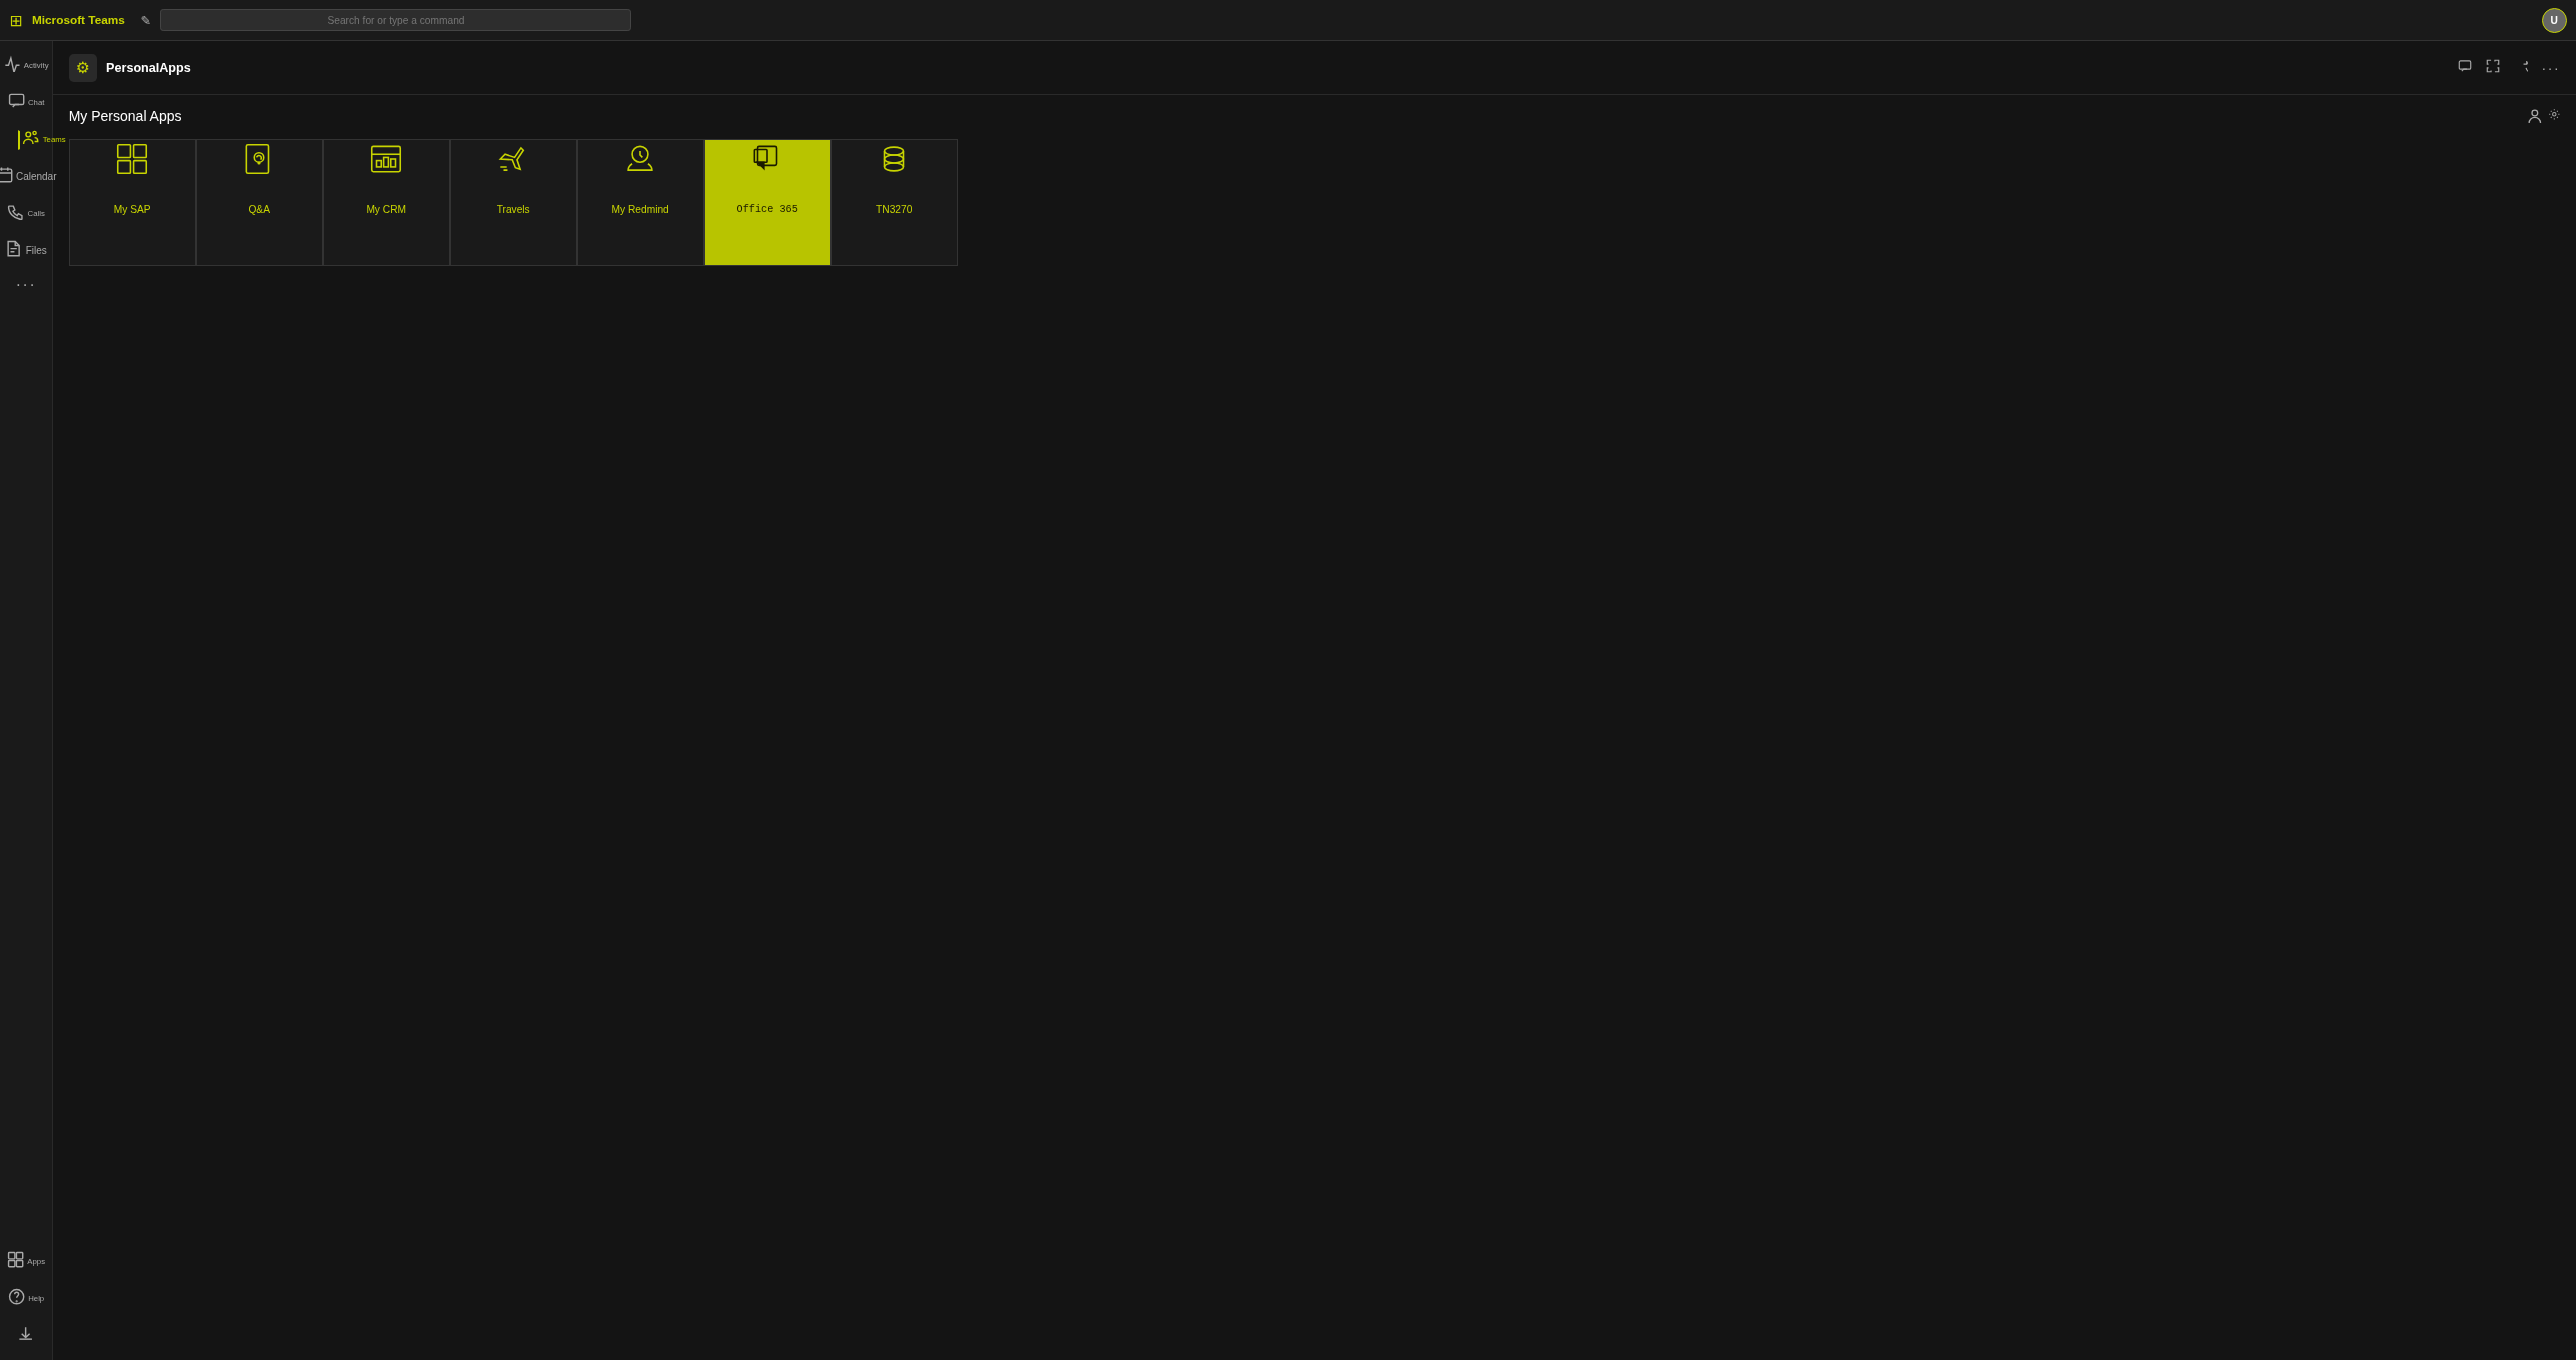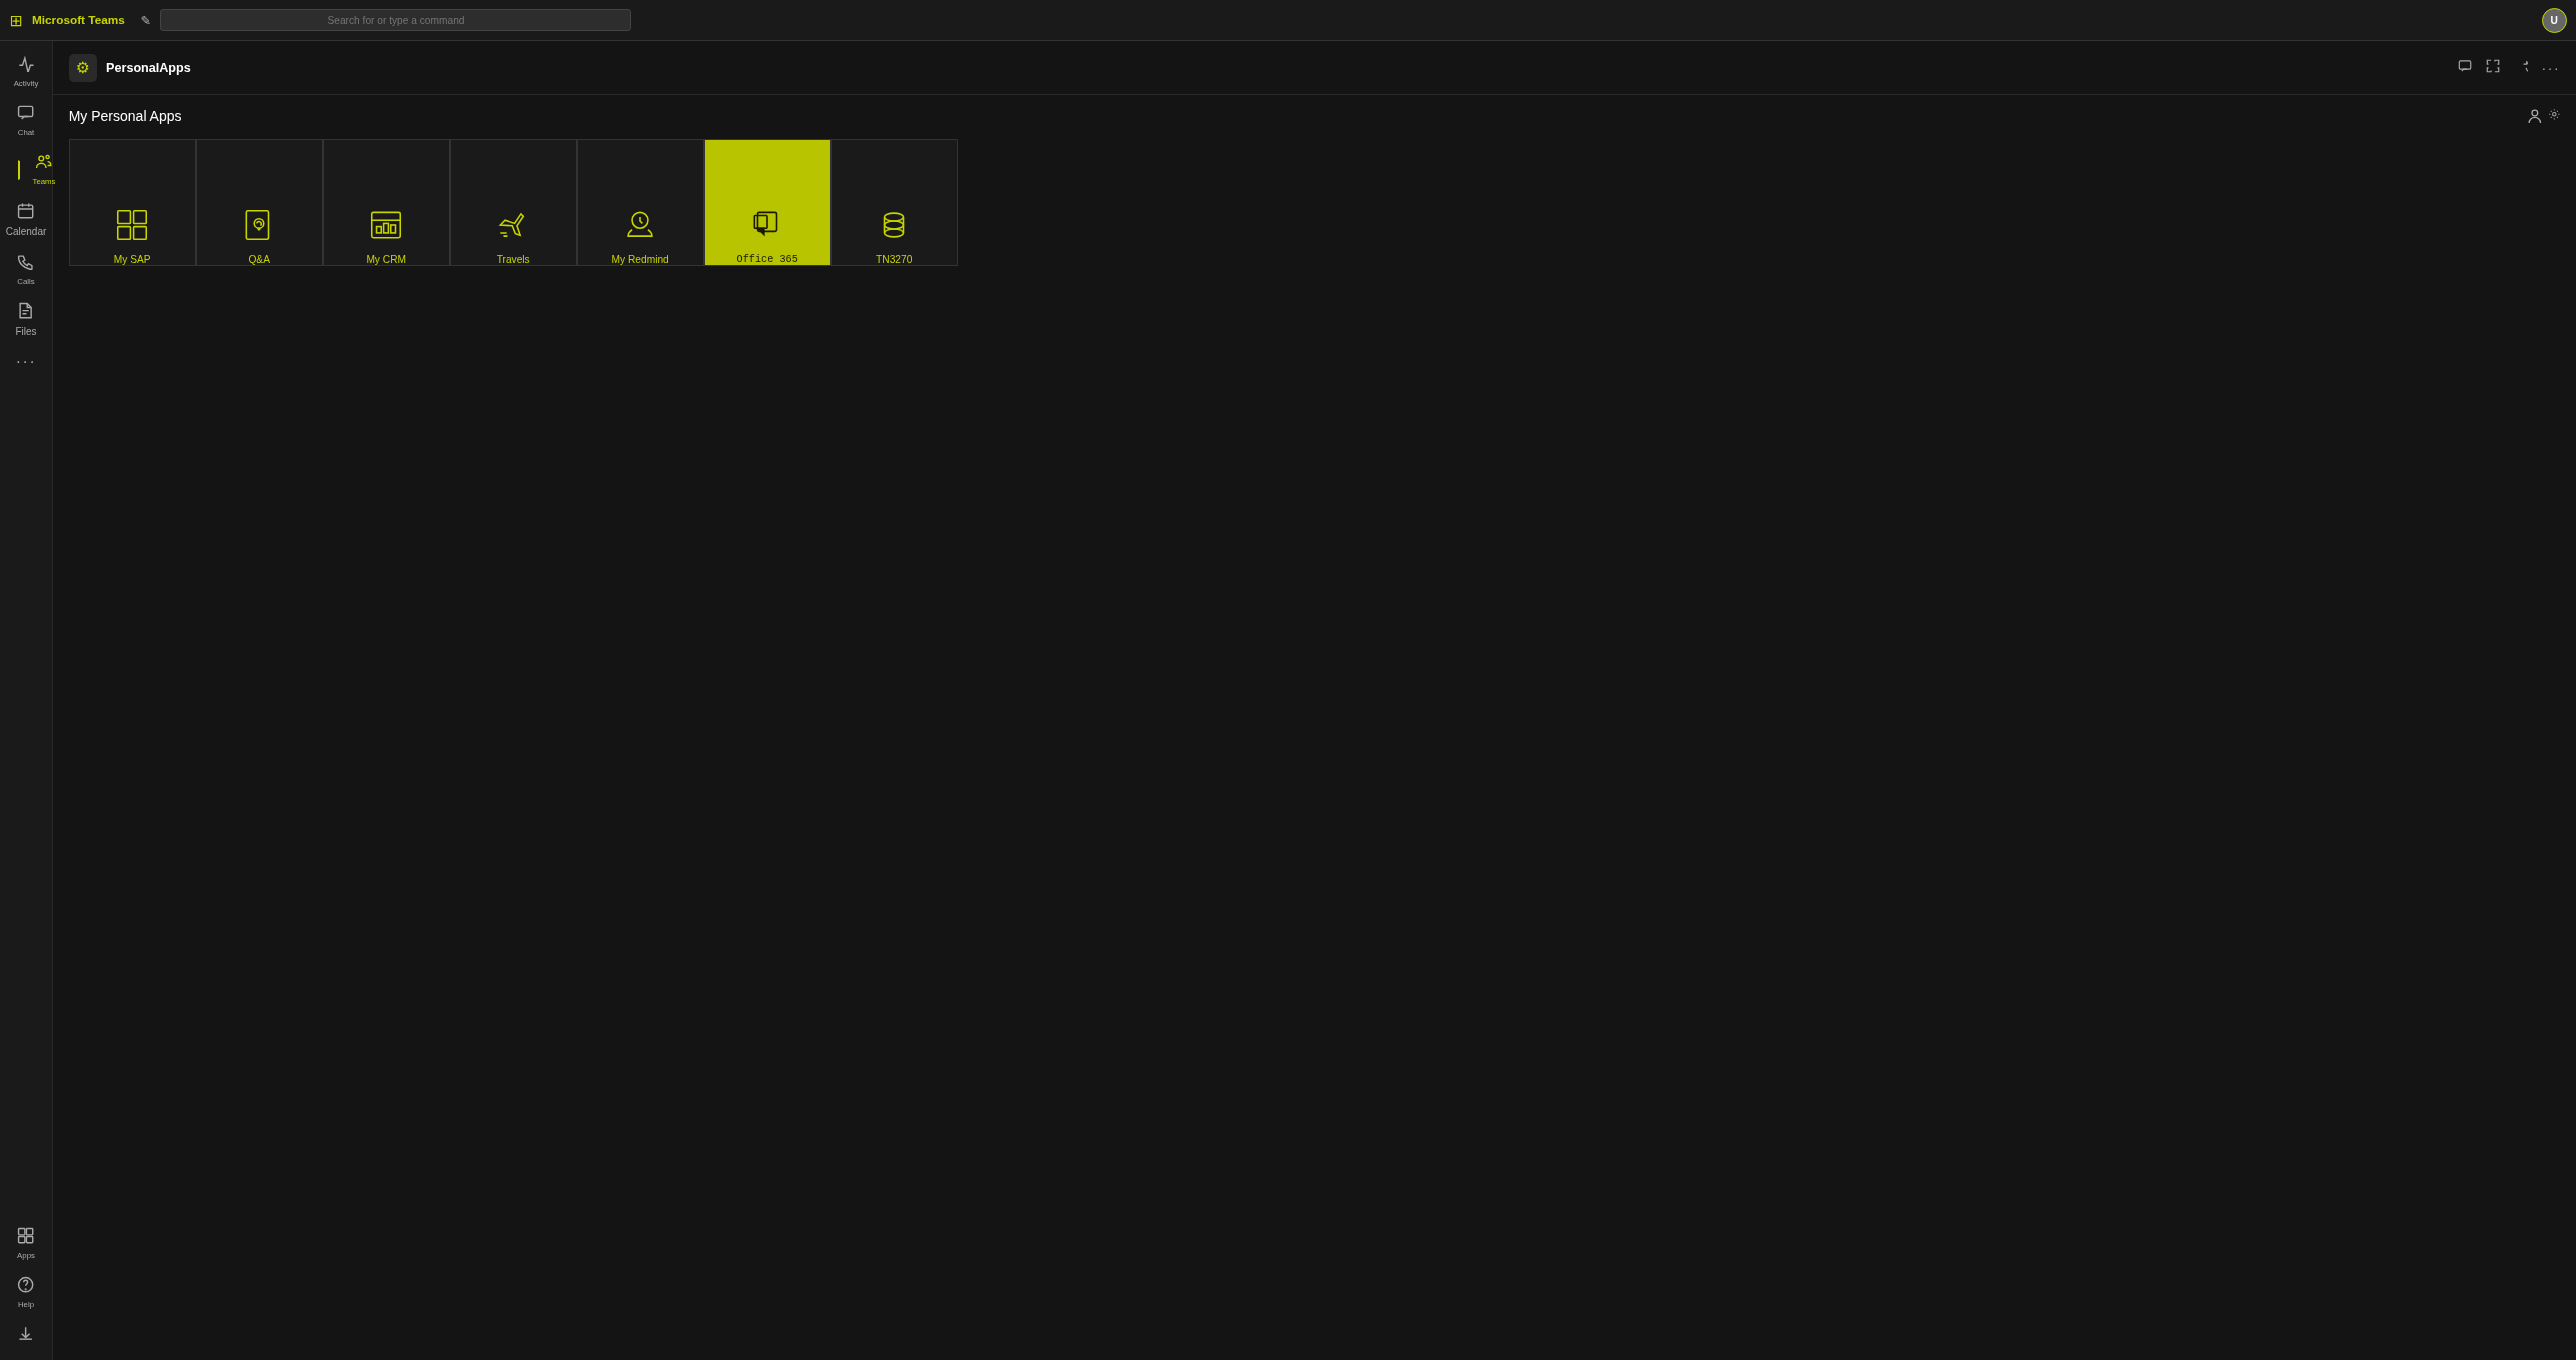--- a/index.html
+++ b/index.html
@@ -65,21 +65,21 @@
       background: #1a1a1a;
       display: flex;
       flex-direction: column;
       align-items: center;
       padding: 6.3px 0;
       border-right: 0.8px solid #2a2a2a;
       flex-shrink: 0;
     }
     .sidebar-item {
       display: flex;
-      flex-direction: column;
+      flex-direction: row;
       align-items: center;
       justify-content: center;
       width: 100%;
       padding: 7.8px 3.1px;
       cursor: pointer;
       color: #aaa;
       gap: 3.1px;
       position: relative;
     }
     .sidebar-item.active {
@@ -163,23 +163,23 @@
       padding: 6.3px 15.7px;
     }
     .app-card {
       width: 127px;
       height: 127px;
       border: 0.8px solid #333;
       background: #1a1a1a;
       display: flex;
       flex-direction: column;
       align-items: center;
-      justify-content: flex-end;
+      justify-content: flex-start;
       cursor: pointer;
-      gap: 2px;
+      gap: 18px;
       transition: background 0.15s;
     }
     .app-card.active {
       background: #b8c400;
     }
     .app-card .card-icon {
       font-size: 31px;
       color: #c8d400;
     }
     .app-card.active .card-icon {

